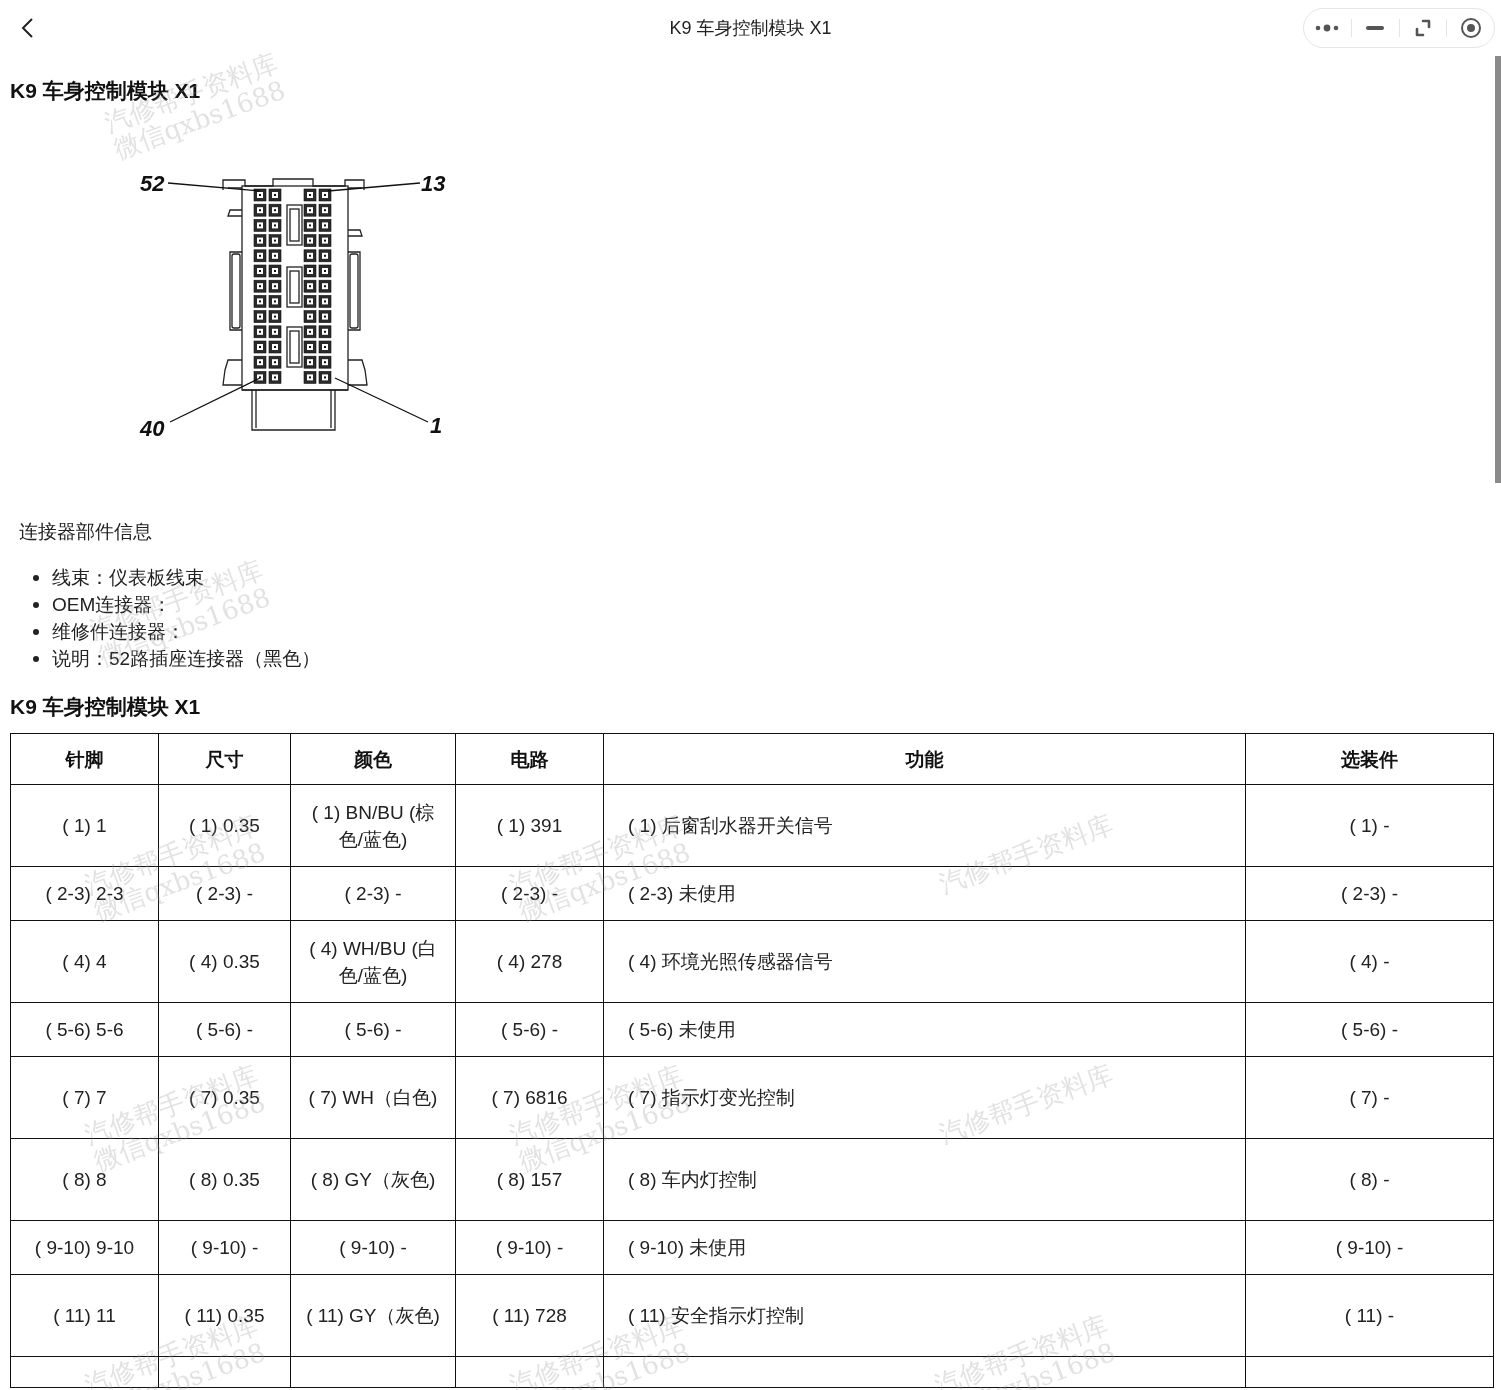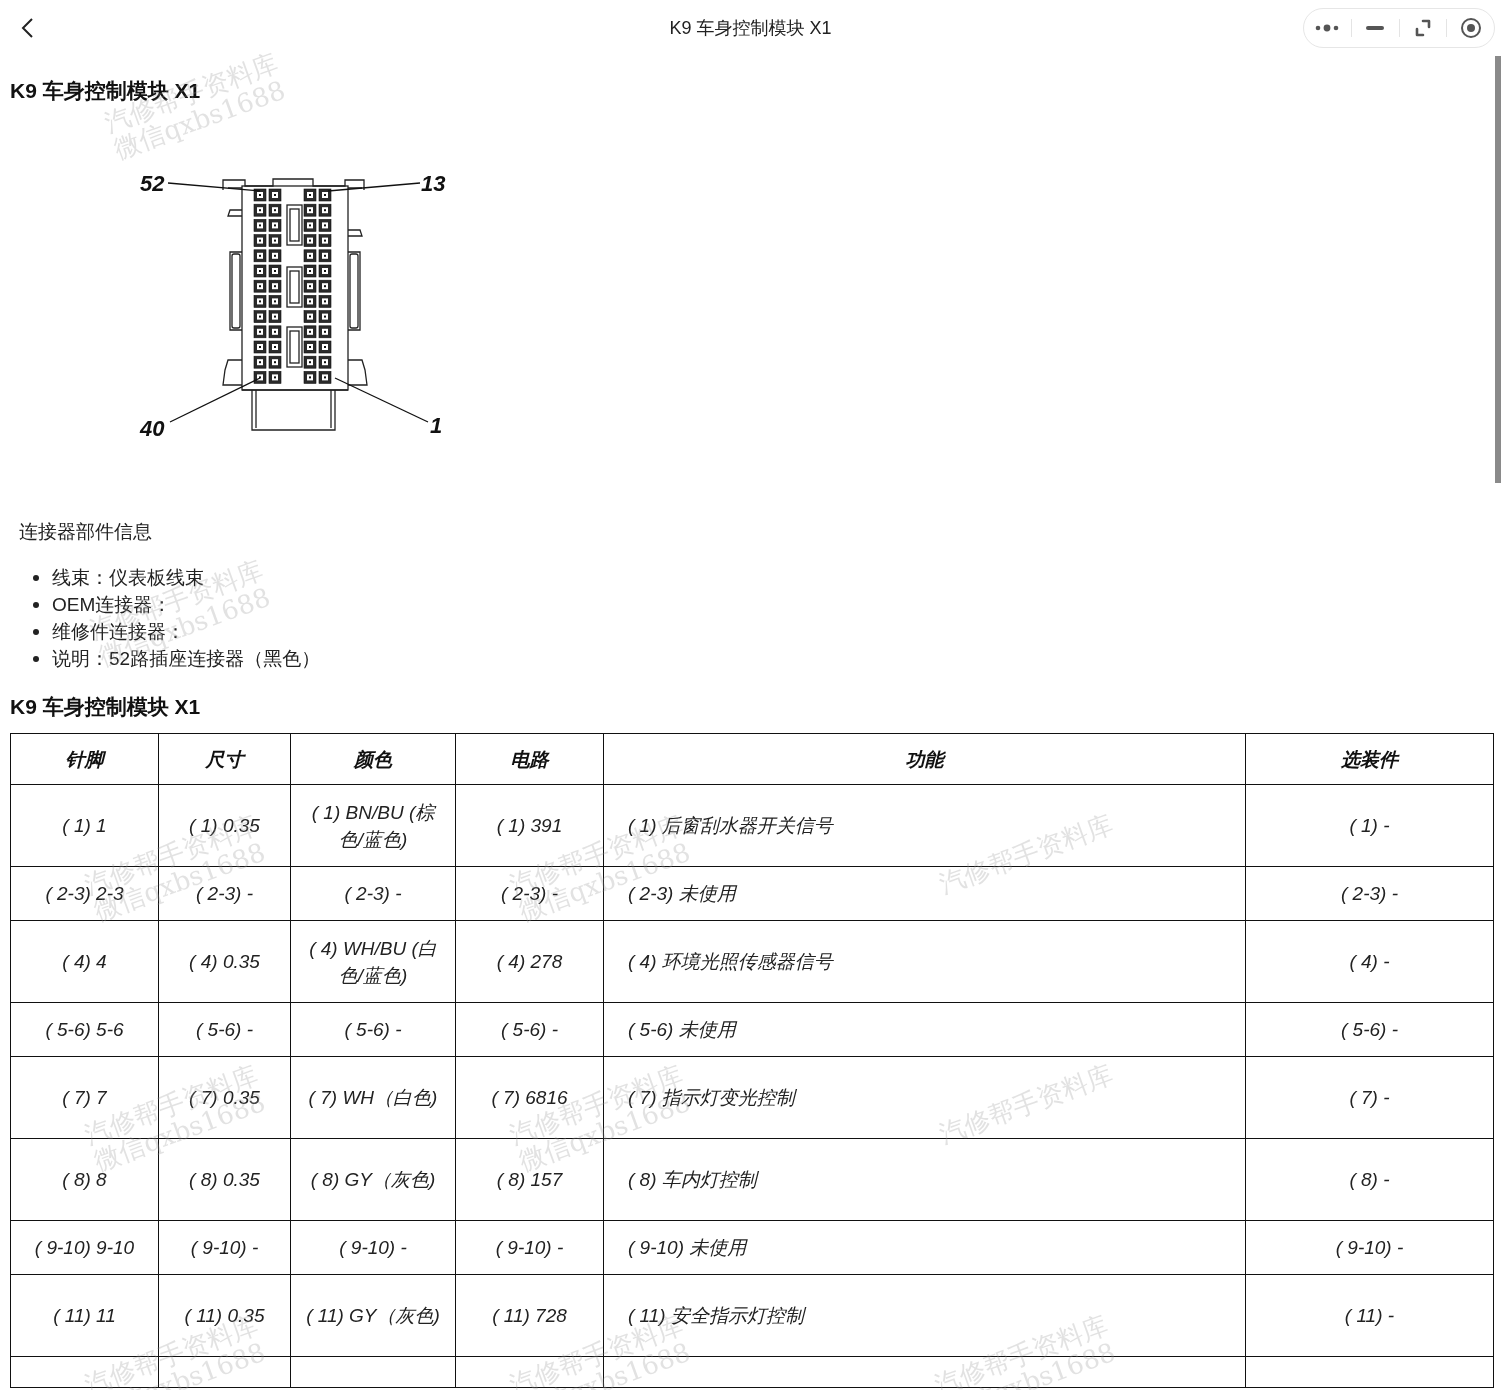--- a/index.html
+++ b/index.html
@@ -49,21 +49,21 @@
   }
   .info-list li .bullet {
     position: absolute; left: 3px; top: 11px; width: 6px; height: 6px; border-radius: 50%; background: #222;
   }
   table.pins {
     position: absolute; left: 10px; top: 733px; border-collapse: collapse; table-layout: fixed;
     width: 1483px;
   }
   table.pins th, table.pins td {
     border: 1.5px solid #111; font-size: 19px; color: #222; text-align: center; vertical-align: middle;
-    padding: 0 10px; line-height: 27px; font-style: italic;
+    padding: 0 10px; line-height: 27px;
   }
   table.pins th { font-weight: bold; height: 50px; color: #111; }
   table.pins td.func { text-align: left; padding-left: 24px; }
   table.pins tr.tall td { height: 81px; }
   table.pins tr.short td { height: 53px; }
   table.pins tr.partial td { height: 30px; }
   .watermark {
     position: absolute; color: rgba(150,150,150,0.28); font-size: 26px; transform: rotate(-20deg);
     pointer-events: none; white-space: nowrap; font-family: "DejaVu Serif", serif; line-height: 28px;
   }

